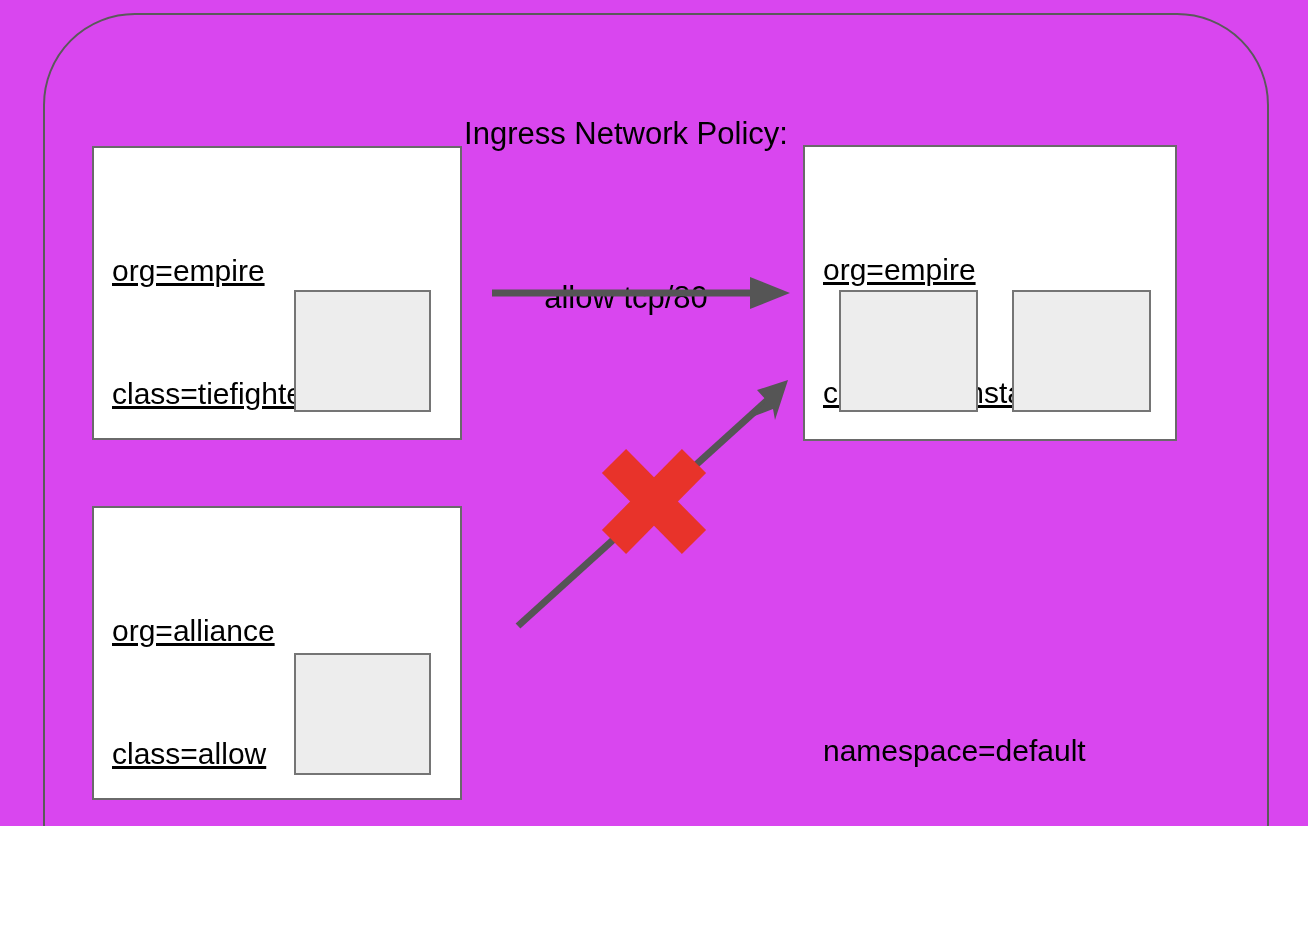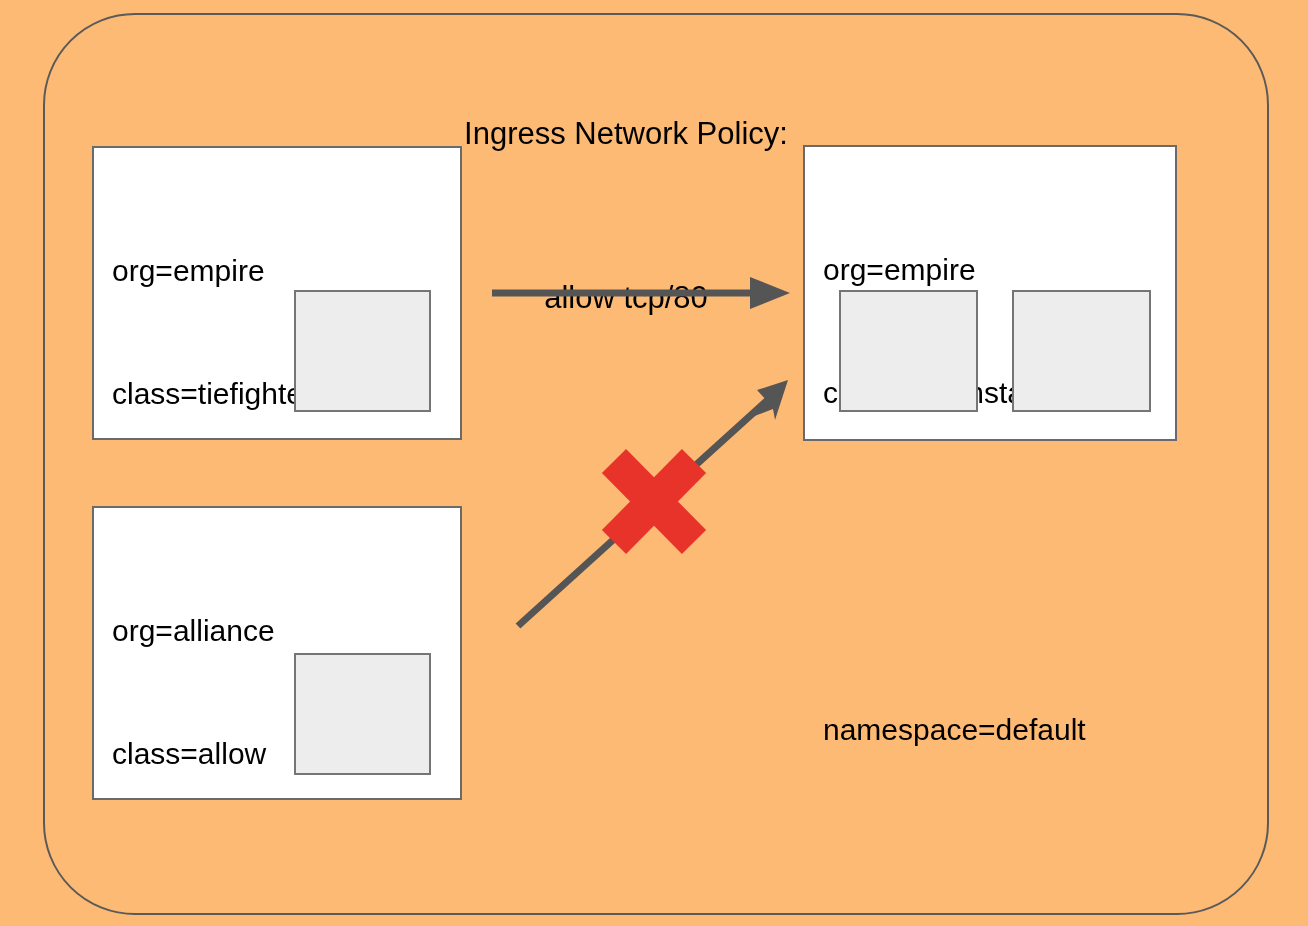--- a/index.html
+++ b/index.html
@@ -6,22 +6,22 @@
     margin: 0;
     padding: 0;
     background: #ffffff;
   }
   body {
     font-family: "Liberation Sans", sans-serif;
   }
   #canvas {
     position: relative;
     width: 1308px;
-    height: 926px;
-    background: #fdba74;
+    height: 826px;
+    background: #d946ef;
     overflow: hidden;
   }
 
   
   .namespace-container {
     position: absolute;
     left: 43px;
     top: 13px;
     width: 1226px;
     height: 902px;
@@ -78,21 +78,21 @@
 
   .ep-labels {
     position: absolute;
     left: 18px;
     top: 20px;
     font-size: 30px;
     line-height: 41px;
     color: #000000;
     white-space: pre;
   }
-  .ep-labels span { display: block; }
+  .ep-labels span { display: block; text-decoration: underline; }
 
   
   .pod {
     position: absolute;
     background: #ededed;
     border: 2px solid #757575;
     box-sizing: border-box;
   }
   .pod-tiefighter-1 {
     left: 294px;
@@ -116,21 +116,21 @@
     left: 1012px;
     top: 290px;
     width: 139px;
     height: 122px;
   }
 
   
   .namespace-label {
     position: absolute;
     left: 823px;
-    top: 711px;
+    top: 732px;
     font-size: 30px;
     line-height: 38px;
     color: #000000;
     white-space: pre;
   }
 
   
   .overlay {
     position: absolute;
     left: 0;

